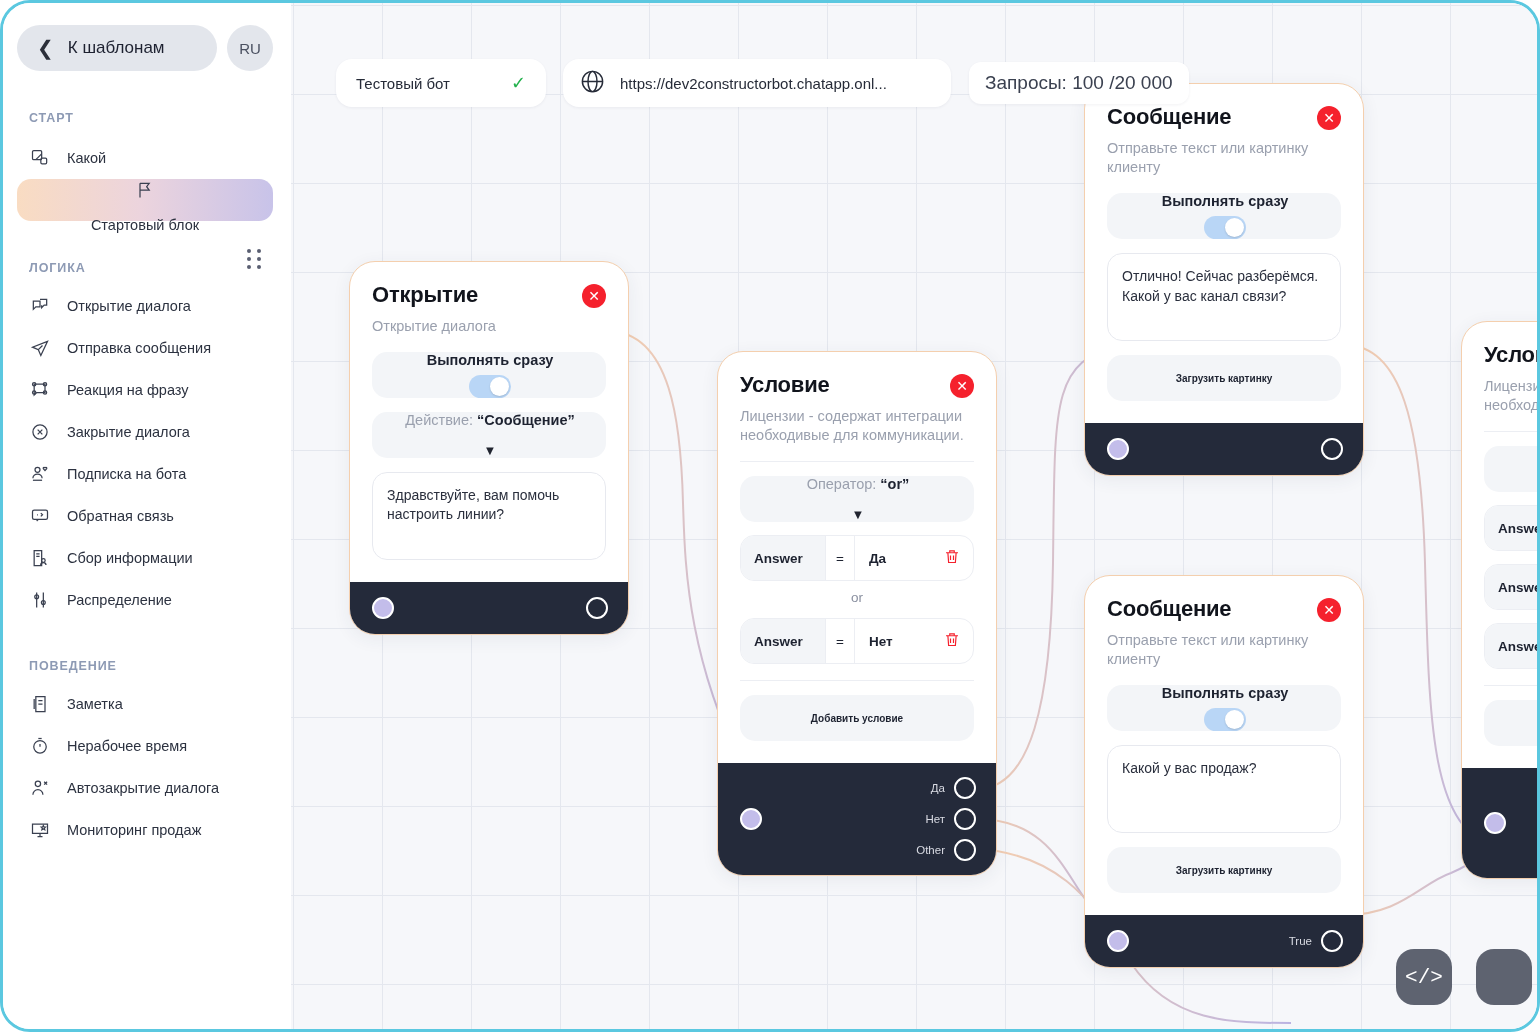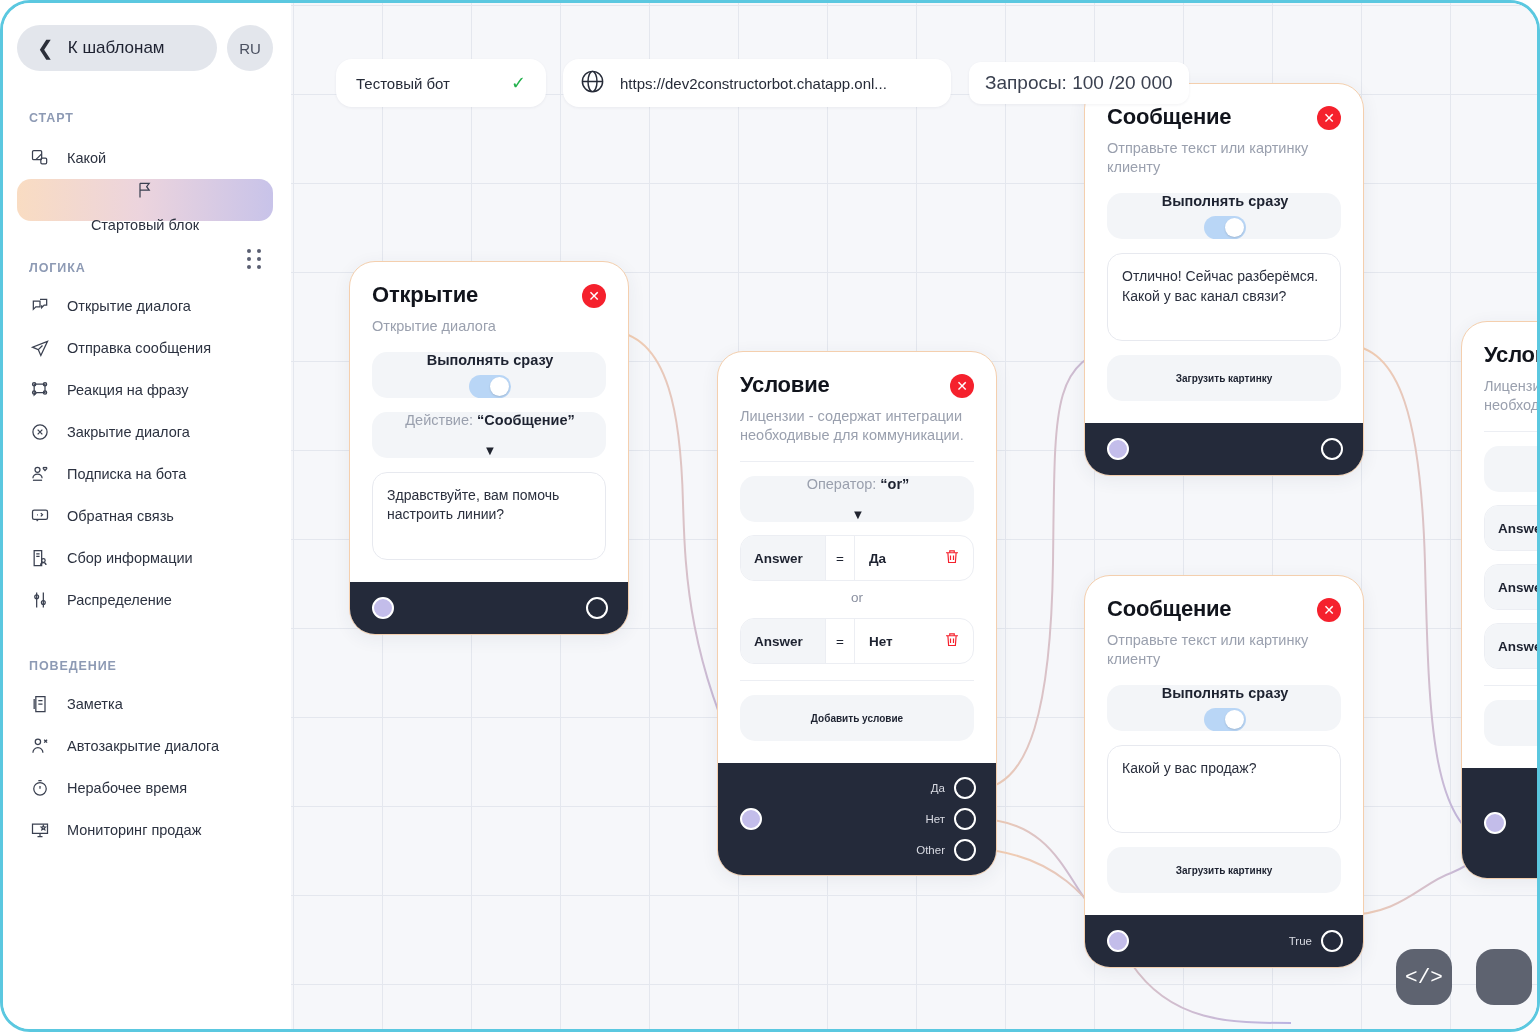--- a/index.html
+++ b/index.html
@@ -332,36 +332,36 @@
                 <path d="M7 3h11v18H7z"></path>
                 <path d="M5 6v12"></path>
                 <path d="M10 8h5M10 12h5"></path>
               </svg>
           </span>
           <span class="txt">Заметка</span>
         </div>
         <div class="nav-item">
           <span class="ico">
             <svg viewBox="0 0 24 24">
+                <circle cx="12" cy="13" r="7.5"></circle>
+                <path d="M12 9.5V13"></path>
+                <path d="M10 3h4"></path>
+              </svg>
+          </span>
+          <span class="txt">Нерабочее время</span>
+        </div>
+        <div class="nav-item">
+          <span class="ico">
+            <svg viewBox="0 0 24 24">
                 <circle cx="9.5" cy="7" r="3.2"></circle>
                 <path d="M3.5 20c0-3.4 2.7-6 6-6s6 2.6 6 6"></path>
                 <path d="M17 4.5l3.5 3.5M20.5 4.5L17 8"></path>
               </svg>
           </span>
           <span class="txt">Автозакрытие диалога</span>
-        </div>
-        <div class="nav-item">
-          <span class="ico">
-            <svg viewBox="0 0 24 24">
-                <circle cx="12" cy="13" r="7.5"></circle>
-                <path d="M12 9.5V13"></path>
-                <path d="M10 3h4"></path>
-              </svg>
-          </span>
-          <span class="txt">Нерабочее время</span>
         </div>
         <div class="nav-item">
           <span class="ico">
             <svg viewBox="0 0 24 24">
                 <path d="M3 5h18v11H3z"></path>
                 <path d="M9 20h6M12 16v4"></path>
                 <path d="M16 6.5l.8 1.8 1.9.2-1.4 1.3.4 1.9-1.7-1-1.7 1 .4-1.9-1.4-1.3 1.9-.2z"></path>
               </svg>
           </span>
           <span class="txt">Мониторинг продаж</span>

